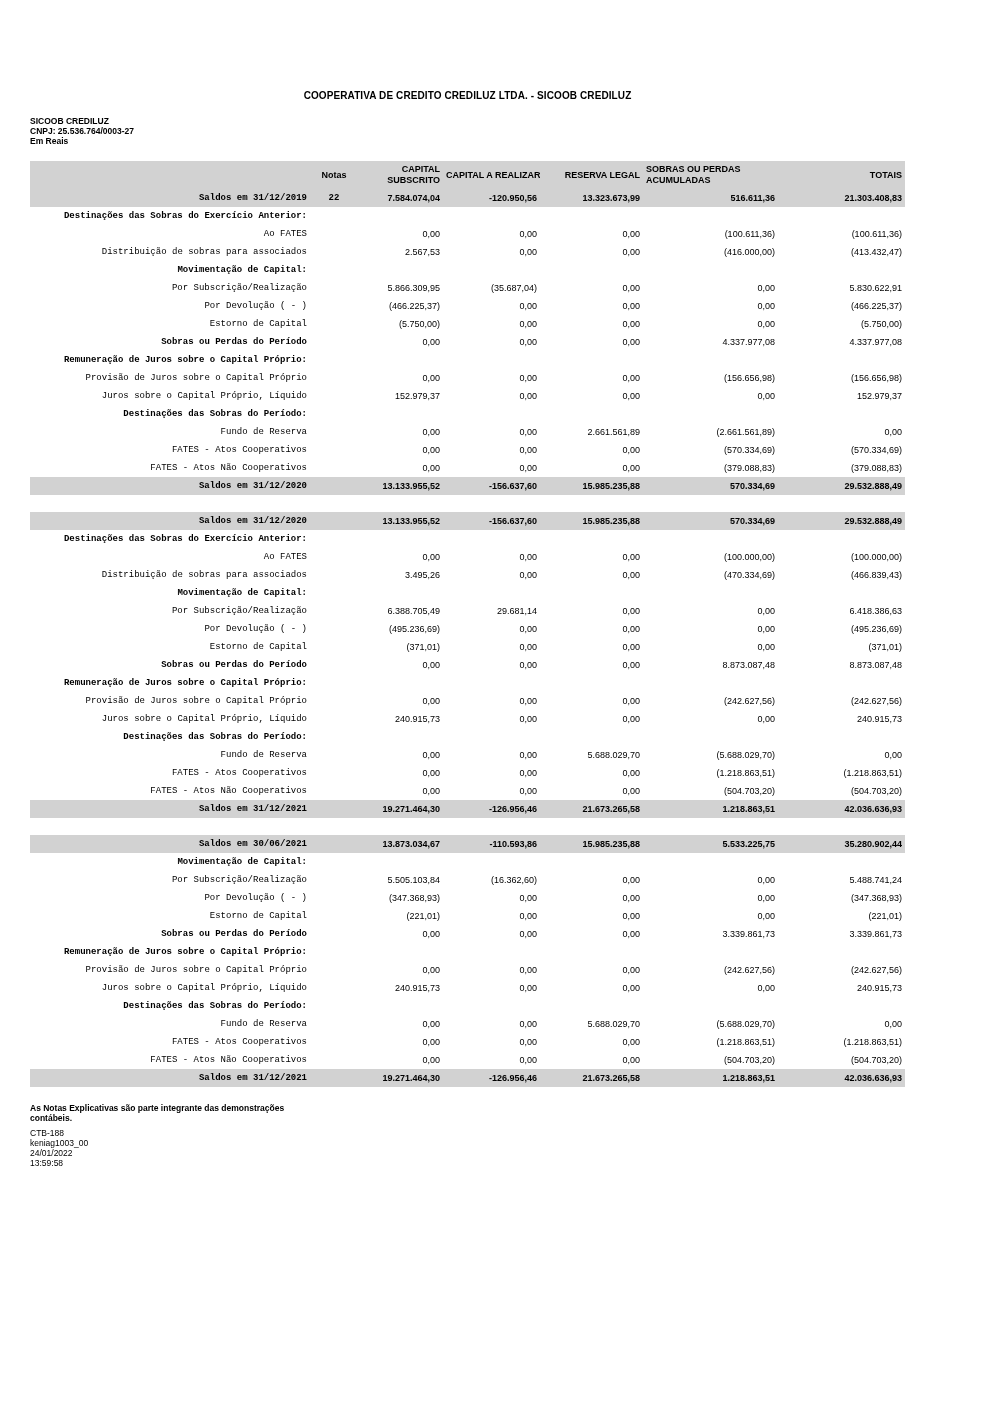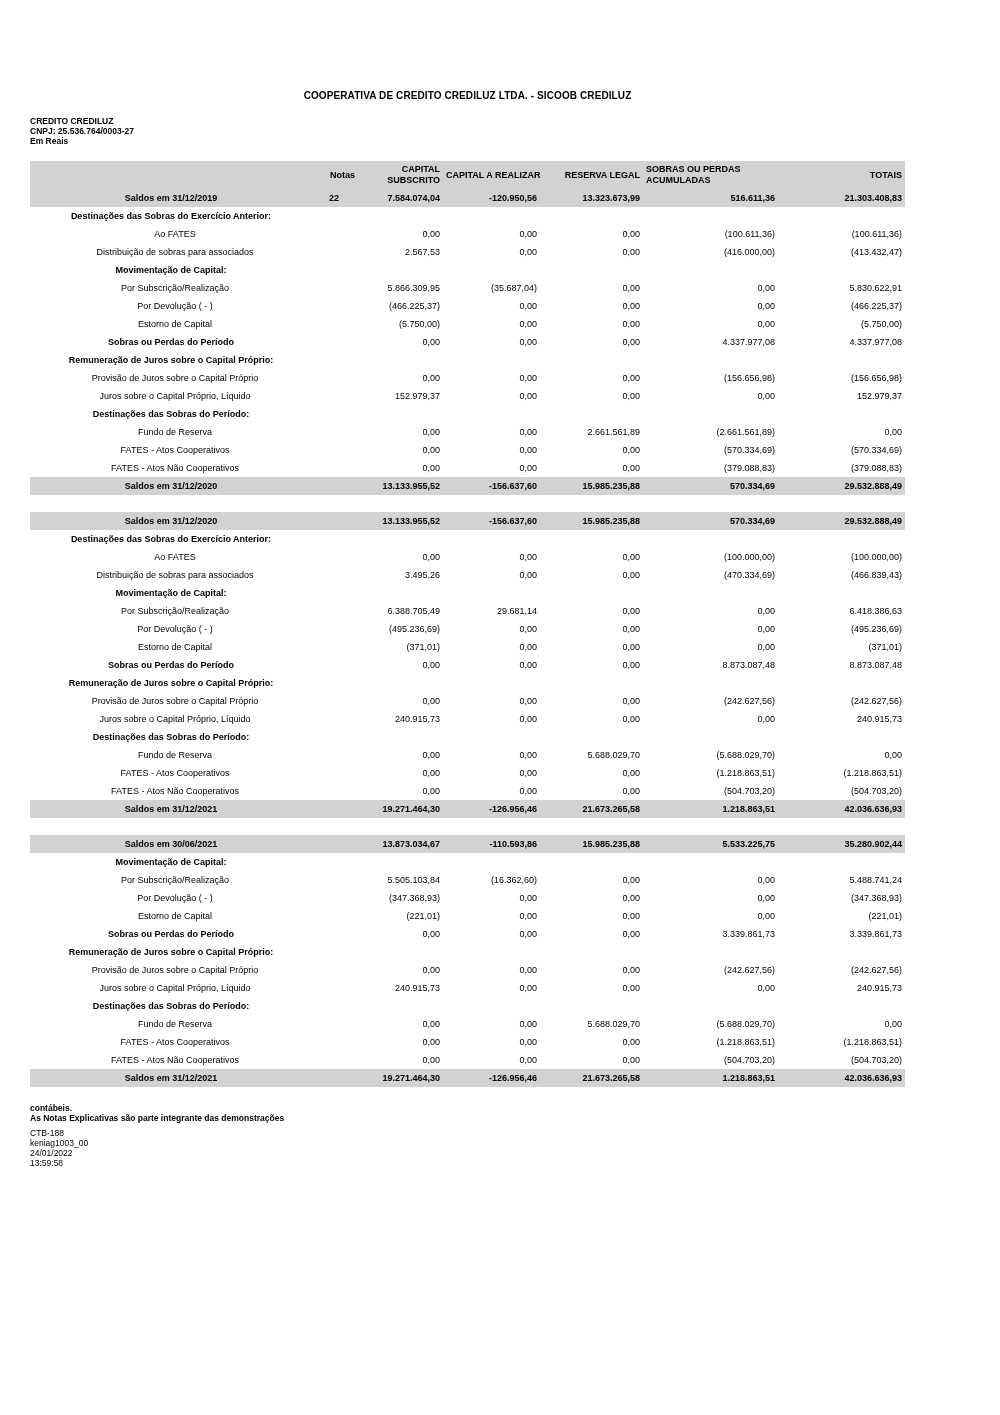--- a/index.html
+++ b/index.html
@@ -42,27 +42,27 @@
   }
   thead th {
     background: #d2d2d2;
     font-weight: bold;
     height: 28px;
     padding: 0 3px;
     text-align: right;
     line-height: 11px;
   }
   thead th.label-col { text-align: left; }
-  thead th.notas { text-align: right; }
+  thead th.notas { text-align: center; }
   thead th.center { text-align: left; }
 
   td { height: 18px; padding: 0 3px; }
-  td.label { text-align: center; padding-left: 5px; }
+  td.label { text-align: right; padding-left: 5px; font-family: Liberation Mono, monospace; }
   td.num { text-align: right; }
-  td.notas { text-align: center; }
+  td.notas { text-align: center; font-family: Liberation Mono, monospace; }
 
   tr.item td.label { padding-left: 13px; }
   tr.balance td { background: #d2d2d2; font-weight: bold; }
   tr.group td.label, tr.bolditem td.label { font-weight: bold; }
 
   .foot-note {
     margin-top: 16px;
     font-size: 8.5px;
     font-weight: bold;
     line-height: 10px;
@@ -74,21 +74,21 @@
   }
 </style>
 </head>
 <body>
 
 <div class="page">
 
   <div class="doc-title">COOPERATIVA DE CREDITO CREDILUZ LTDA. - SICOOB CREDILUZ</div>
 
   <div class="entity-block">
-    <div>CREDITO CREDILUZ</div>
+    <div>SICOOB CREDILUZ</div>
     <div>CNPJ: 25.536.764/0003-27</div>
     <div>Em Reais</div>
   </div>
 
   <table class="main">
     <colgroup>
       <col style="width:280px">
         <col style="width:48px">
         <col style="width:85px">
       <col style="width:97px">
@@ -571,22 +571,22 @@
           <td class="num">19.271.464,30</td>
           <td class="num">-126.956,46</td>
           <td class="num">21.673.265,58</td>
           <td class="num">1.218.863,51</td>
           <td class="num">42.036.636,93</td>
         </tr>
       </tbody>
   </table>
 
   <div class="foot-note">
+    <div>As Notas Explicativas são parte integrante das demonstrações</div>
     <div>contábeis.</div>
-    <div>As Notas Explicativas são parte integrante das demonstrações</div>
   </div>
 
   <div class="meta-block">
     <div>CTB-188</div>
     <div>keniag1003_00</div>
     <div>24/01/2022</div>
     <div>13:59:58</div>
   </div>
 
 </div>

